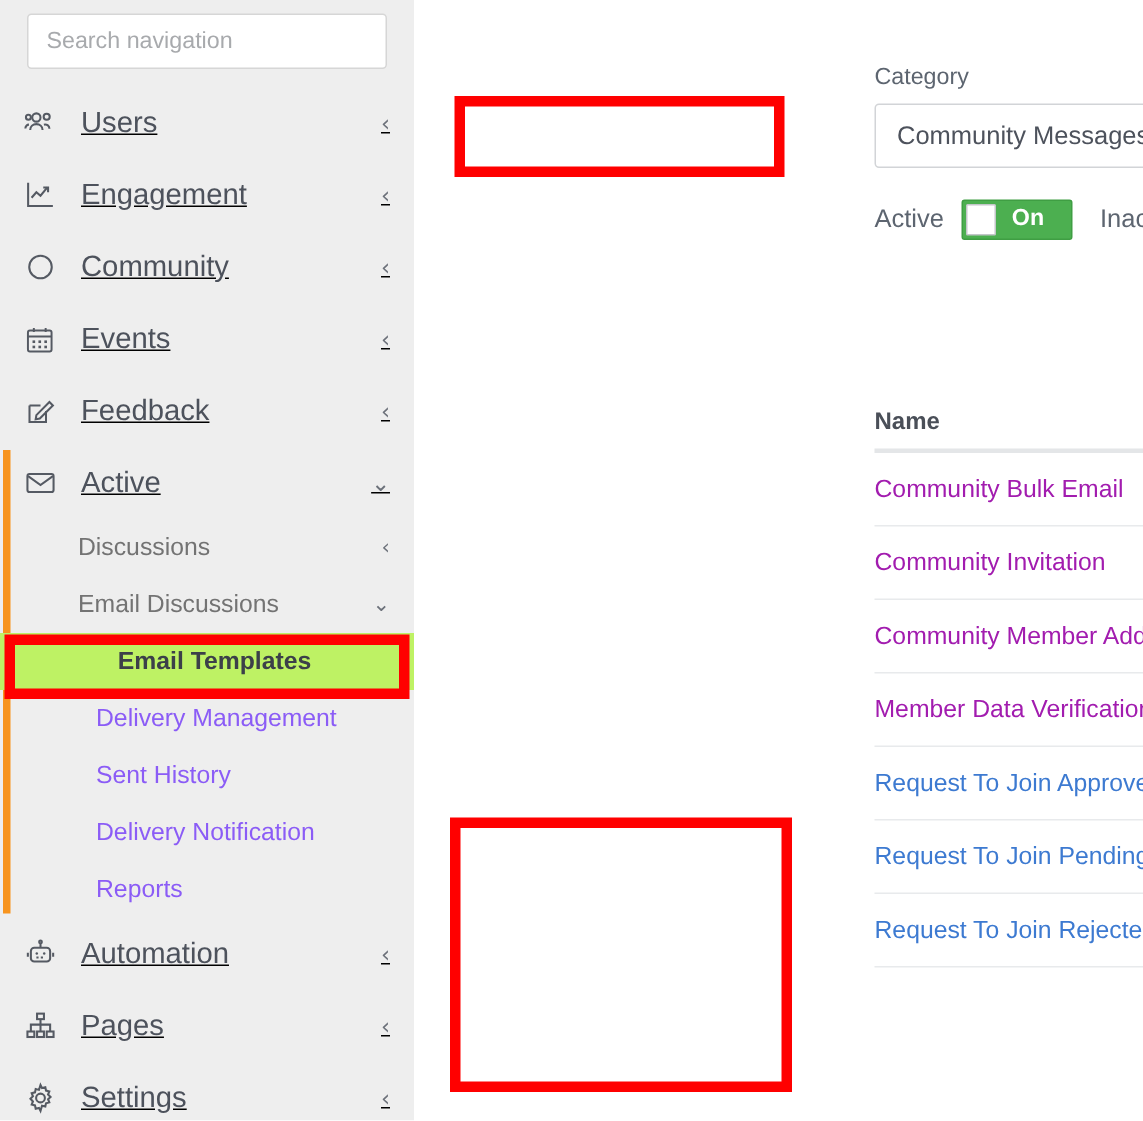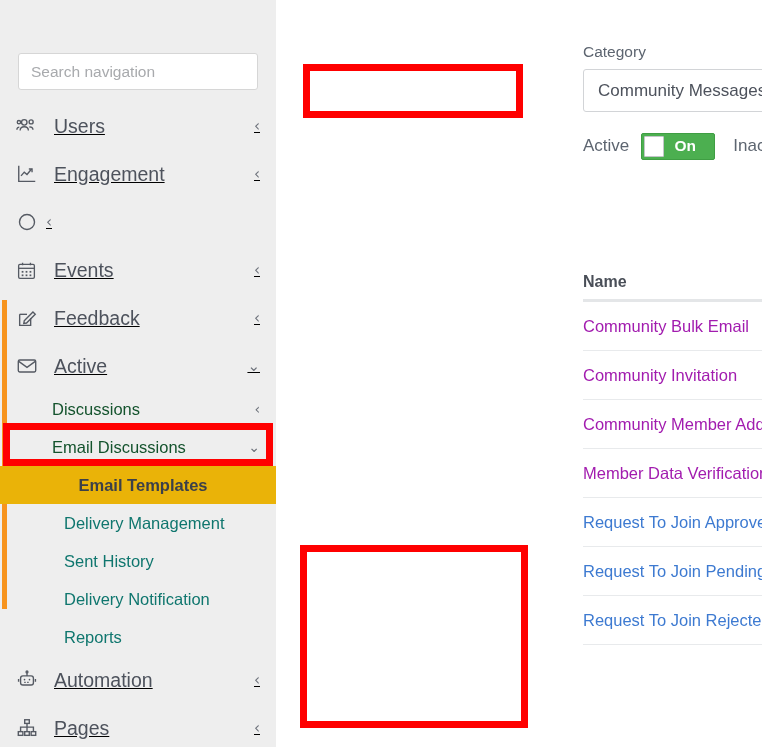--- a/index.html
+++ b/index.html
@@ -48,21 +48,20 @@
     box-sizing: border-box;
     height: 37px;
     border: 1px solid #d6d6d6;
     border-radius: 3px;
     background: #ffffff;
     font-size: 15.5px;
     font-family: "Liberation Sans", sans-serif;
     color: #0c4a6e;
     padding: 16px 12px;
     outline: none;
-    margin-top: 44px;
   }
   .search-input::placeholder { color: #a8aaad; }
 
   .nav-list {
     margin-top: 12px;
   }
   .nav-item {
     position: relative;
     display: flex;
     align-items: center;
@@ -103,45 +102,45 @@
     align-items: center;
     height: 38px;
     padding-left: 52px;
     padding-right: 16px;
     box-sizing: border-box;
     cursor: pointer;
     user-select: none;
   }
   .nav-sub1 .nav-label {
     font-size: 16.5px;
-    color: #14532d;
+    color: #737373;
     padding-left: 0;
   }
   .nav-sub1 .nav-caret { font-size: 14px; }
 
   
   .nav-sub2 {
     position: relative;
     display: flex;
     align-items: center;
     height: 38px;
     padding-left: 64px;
     padding-right: 16px;
     box-sizing: border-box;
     cursor: pointer;
     user-select: none;
   }
   .nav-sub2 .nav-label {
     font-size: 16.5px;
-    color: #0f766e;
+    color: #8b5cf6;
     padding-left: 0;
   }
 
   .nav-sub2.active {
-    background: #eab308;
+    background: #bef264;
     font-weight: bold;
   }
   .nav-sub2.active .nav-label {
     font-weight: bold;
     color: #3c4049;
     text-align: center;
     padding-right: 38px;
   }
 
   
@@ -345,20 +344,21 @@
         <span class="nav-label">Engagement</span>
         <span class="nav-caret">‹</span>
       </div>
 
       <div class="nav-item">
         <span class="nav-icon">
           <svg width="22" height="22" viewBox="0 0 24 24" fill="none" stroke="#555a63" stroke-width="1.5">
             <circle cx="12" cy="12" r="8.2"></circle>
           </svg>
         </span>
+        <span class="nav-label">Community</span>
         <span class="nav-caret">‹</span>
       </div>
 
       <div class="nav-item">
         <span class="nav-icon">
           <svg width="21" height="21" viewBox="0 0 24 24" fill="none" stroke="#555a63" stroke-width="1.5">
             <rect x="3" y="5" width="18" height="16" rx="1.5"></rect>
             <path d="M3 9.5h18"></path>
             <path d="M7.5 3v3M16.5 3v3"></path>
             <rect x="6.5" y="12.5" width="2" height="2" fill="#555a63" stroke="none"></rect>

